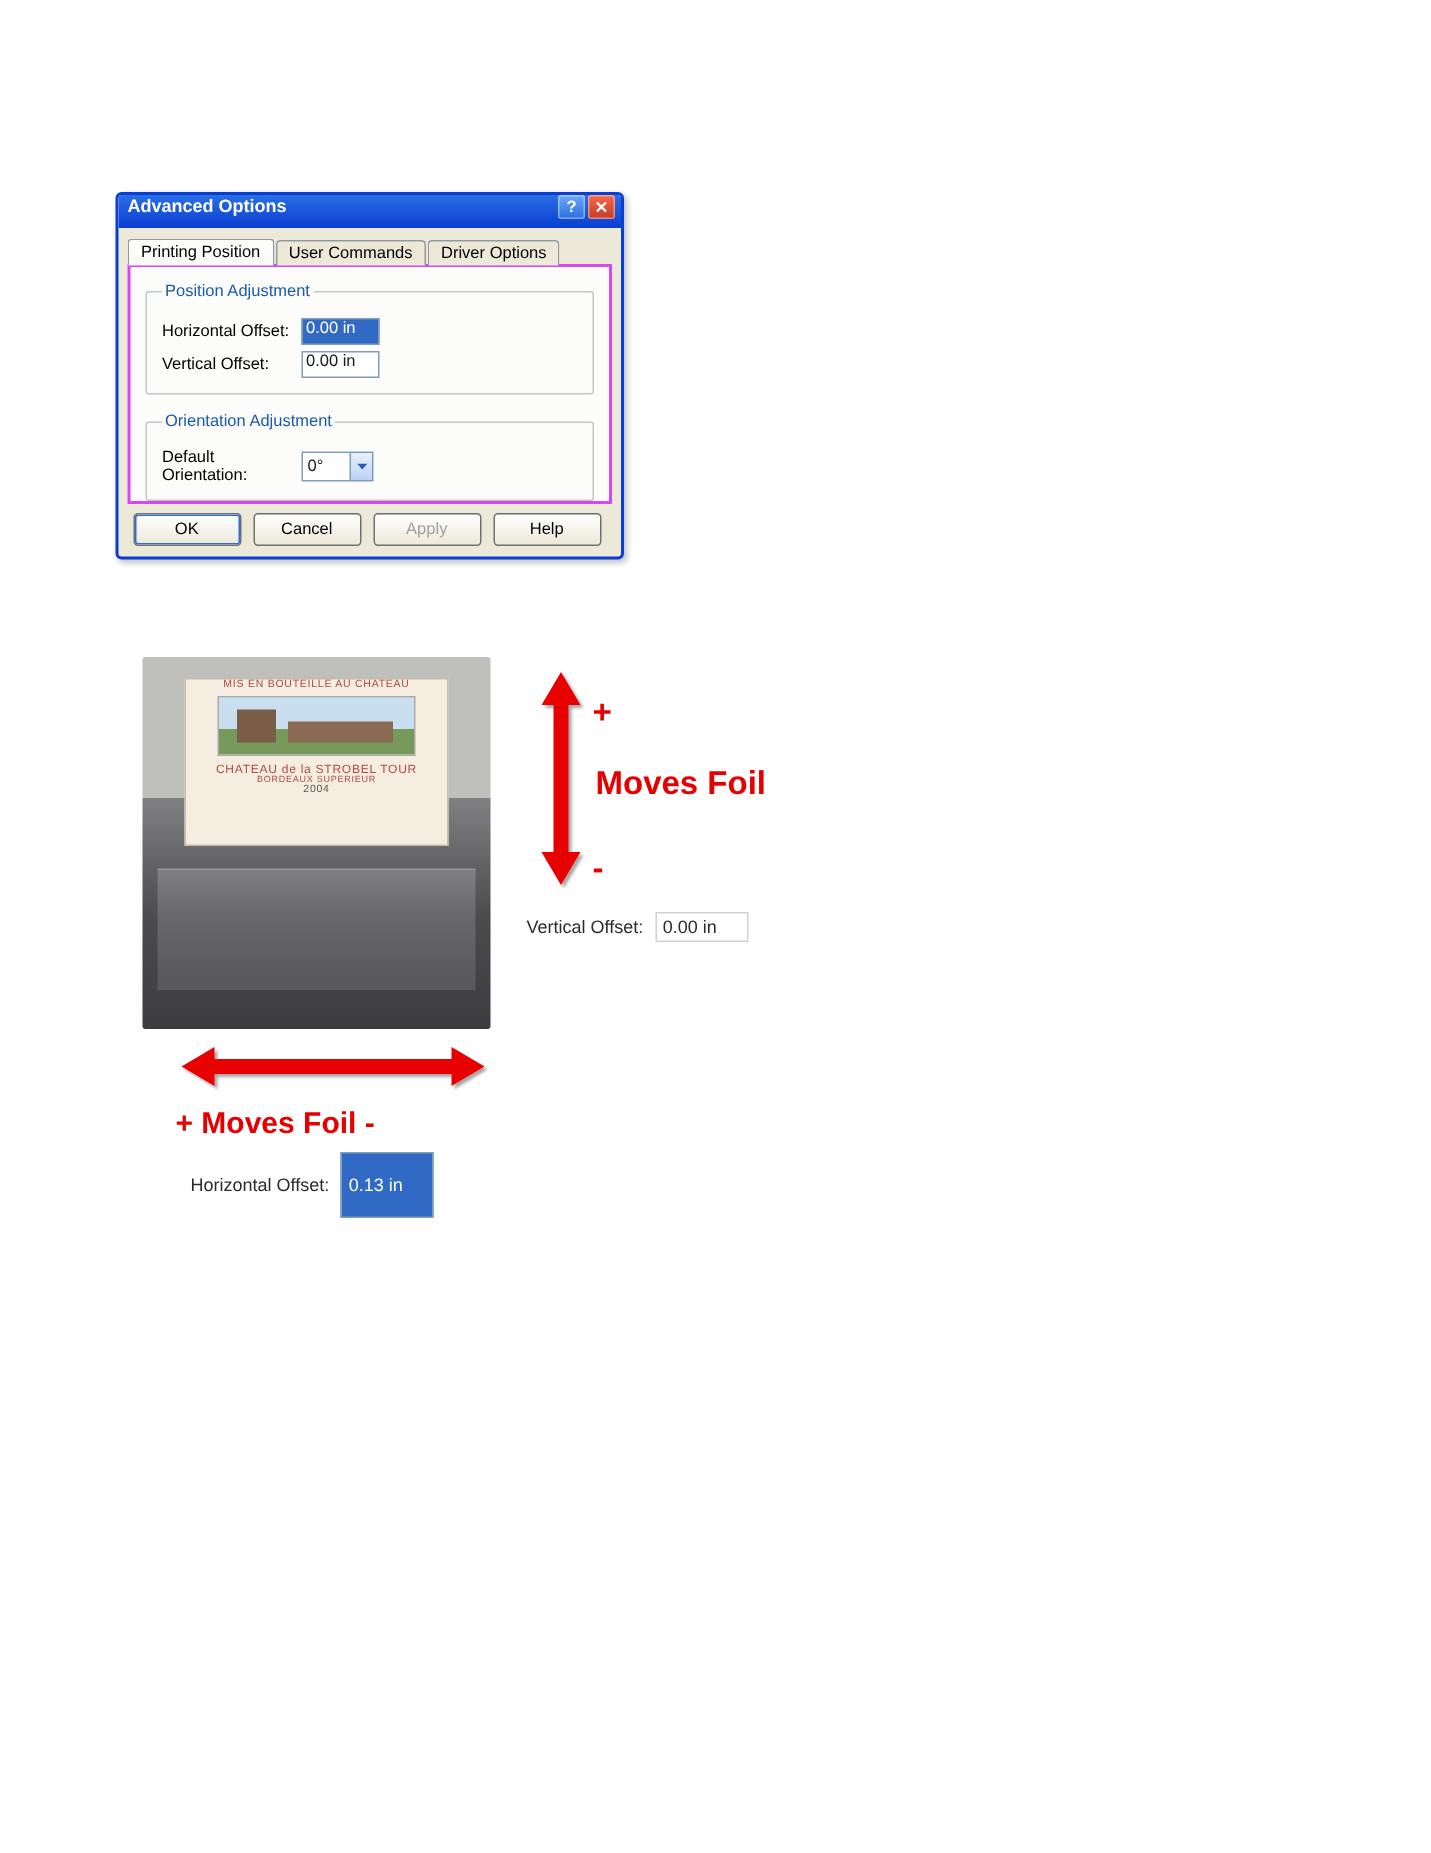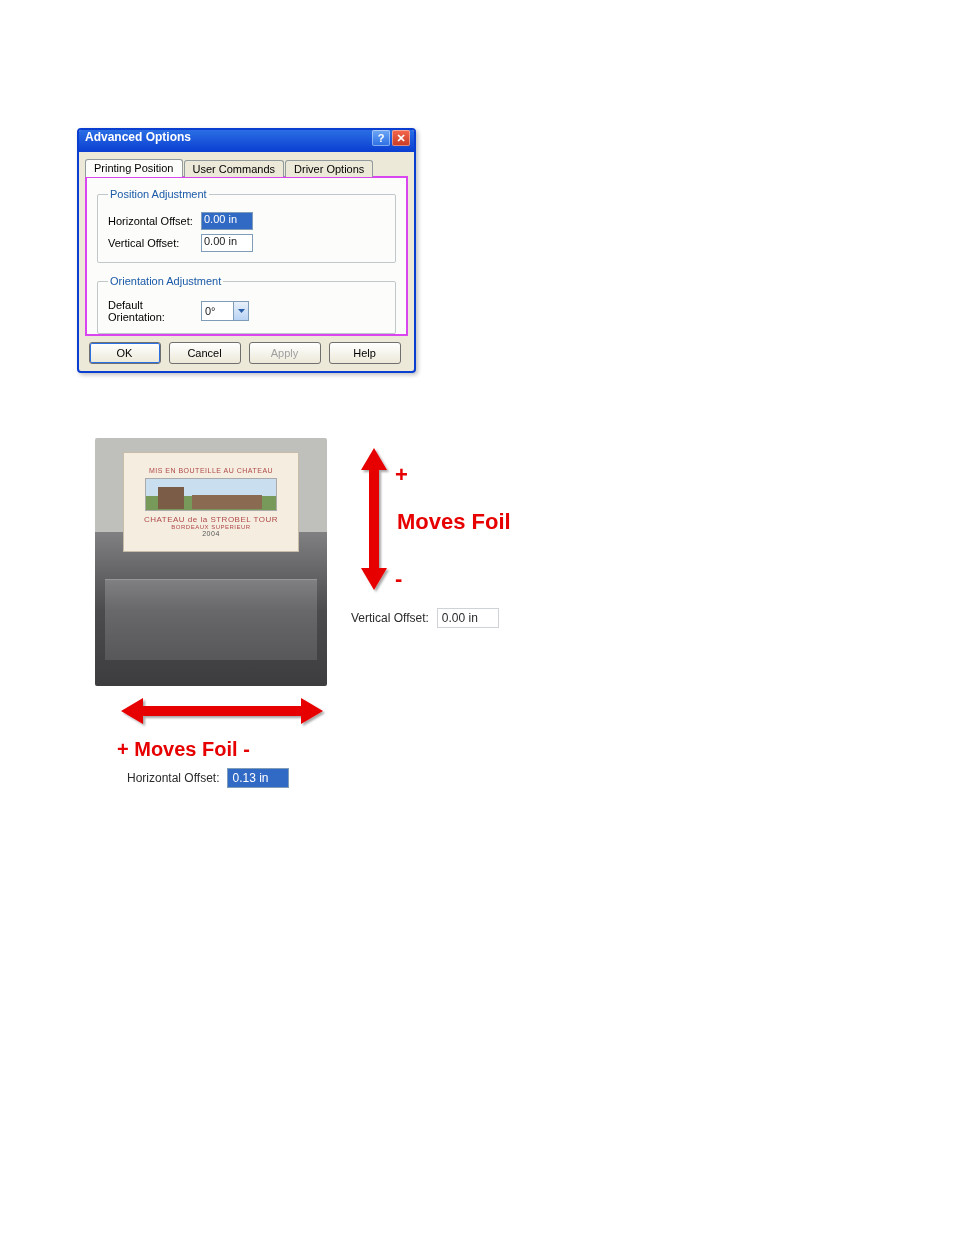--- a/index.html
+++ b/index.html
@@ -175,29 +175,29 @@
     height: 248px;
     background: linear-gradient(to bottom,
         #bfc0bc 0%, #bfc0bc 38%, #808083 38%, #4b4b4d 70%, #3d3d3f 100%);
     border-radius: 2px;
     position: relative;
     overflow: hidden;
   }
   .printer-photo .label-sheet {
     position: absolute;
     left: 28px; top: 14px;
-    width: 176px; height: 100px;
+    width: 176px; height: 112px;
     background: #f4ede0;
     border: 1px solid #c7bca8;
     display: flex;
     flex-direction: column;
     align-items: center;
     font-size: 7px;
     color: #a33;
-    padding: 14px 4px;
+    padding: 0 4px;
     box-sizing: border-box;
   }
   .label-sheet .smalltext{ color:#b14848; font-size:7px; letter-spacing:0.5px;}
   .label-sheet .art {
     width: 130px; height: 38px;
     background: linear-gradient(to bottom, #c9dff0 0 55%, #779a5a 55% 100%);
     border: 1px solid #aaa;
     margin: 4px 0;
     position: relative;
   }
@@ -271,21 +271,21 @@
     font-size: 12px;
     color: #2b2b2b;
   }
   .h-offset-row .ho-lbl { margin-right: 8px; }
   .h-offset-row .ho-box {
     width: 52px; height: 18px;
     border: 1px solid #7f9db9;
     background: #316ac5;
     color: #fff;
     font-size: 12px;
-    padding: 0 4px;
+    padding: 12px 4px;
     line-height: 18px;
   }
 </style>
 </head>
 <body>
 
 <div class="dialog">
   <div class="titlebar">
     <span class="title-text">Advanced Options</span>
     <div class="title-btn help-btn">

